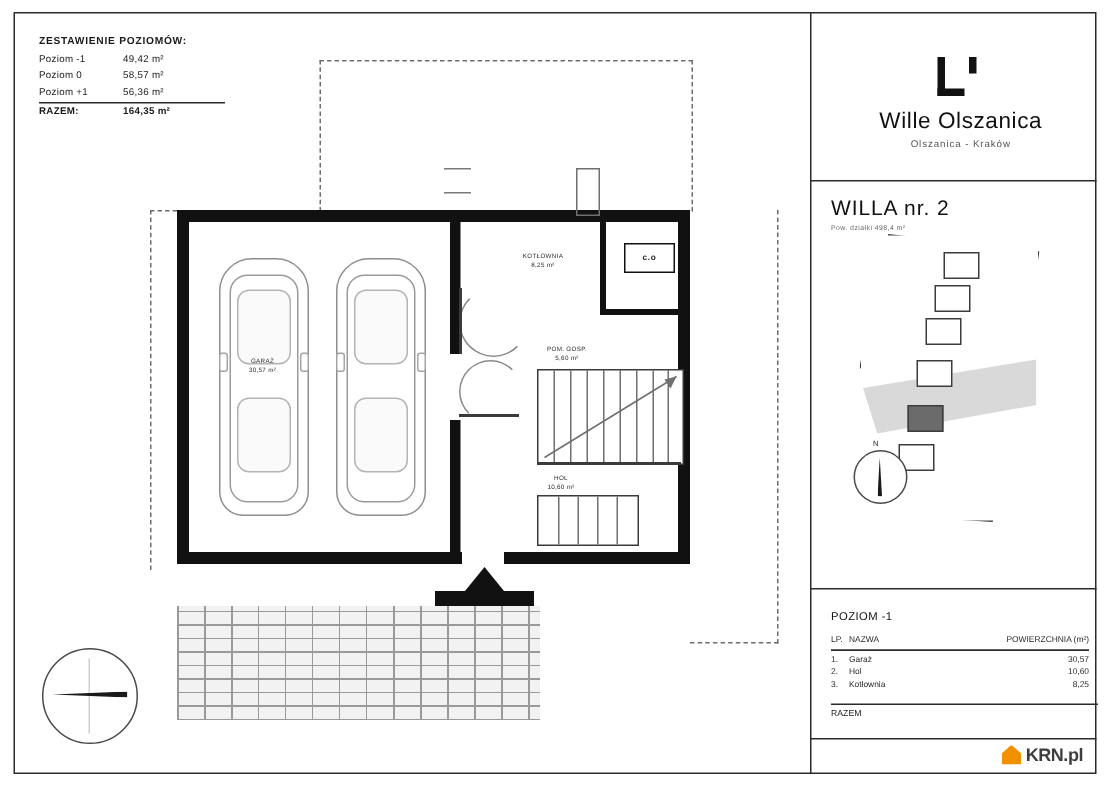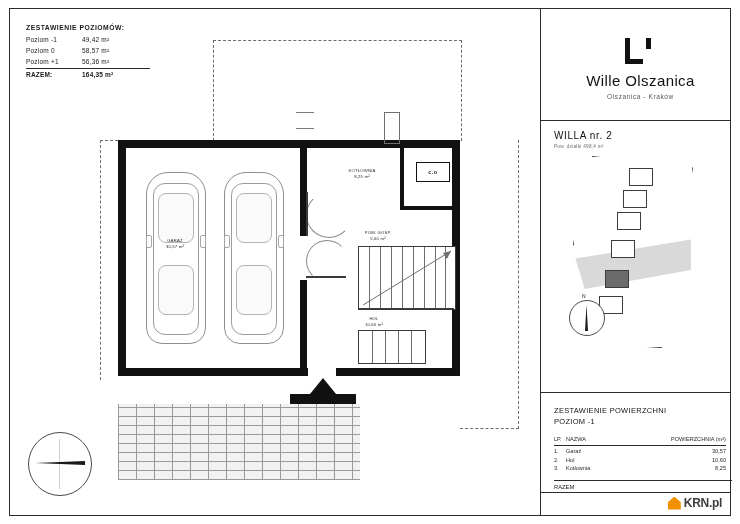--- a/index.html
+++ b/index.html
@@ -60,21 +60,21 @@
   .logo-mark .h{position:absolute;left:0;top:21px;width:18px;height:5px;background:#111;}
   .logo-mark .d{position:absolute;left:21px;top:0;width:5px;height:11px;background:#111;}
 
   .brand{position:absolute;left:541px;top:72px;width:199px;text-align:center;}
   .brand .bname{font-size:15px;letter-spacing:.4px;color:#111;}
   .brand .bsub{font-size:6.5px;color:#555;margin-top:4px;letter-spacing:.6px;}
 
   .hdiv{position:absolute;left:540px;background:#2b2b2b;height:1px;width:191px;}
 
   .villa{position:absolute;left:554px;top:130px;}
-  .villa .vtitle{font-size:10px;letter-spacing:.6px;color:#111;}
+  .villa .vtitle{font-size:14px;letter-spacing:.6px;color:#111;}
   .villa .vsub{font-size:4.6px;color:#6a6a6a;margin-top:3px;letter-spacing:.3px;}
 
   .siteplan{position:absolute;left:545px;top:150px;width:190px;height:205px;}
   .site-shape{position:absolute;left:28px;top:6px;width:118px;height:190px;background:#fff;border:1px solid #3c3c3c;
     clip-path:polygon(16% 0%,100% 6%,74% 100%,48% 99%,0% 46%);}
   .site-band{position:absolute;left:28px;top:6px;width:118px;height:190px;background:#d9d9d9;
     clip-path:polygon(2% 54%,100% 44%,100% 60%,10% 70%);}
   .lot{position:absolute;border:1px solid #3c3c3c;background:#fff;}
   .lot.active{background:#6b6b6b;border-color:#3c3c3c;}
   .site-compass{position:absolute;left:24px;top:150px;width:34px;height:34px;border:1px solid #4a4a4a;border-radius:50%;background:#fff;}
@@ -253,21 +253,20 @@
     <div class="lot active" style="left:60px;top:120px;width:22px;height:16px;"></div>
     <div class="lot" style="left:54px;top:146px;width:22px;height:16px;"></div>
 
     <div class="site-compass">
       <div class="nlabel">N</div>
       <div class="nd"></div>
     </div>
   </div>
 
   <div class="areas">
-    <div class="atitle">ZESTAWIENIE POWIERZCHNI</div>
     <div class="atitle">POZIOM -1</div>
     <table>
       <thead>
         <tr>
           <th class="c1">LP.</th>
           <th class="c2">NAZWA</th>
           <th class="c3">POWIERZCHNIA (m²)</th>
         </tr>
       </thead>
       <tbody>

